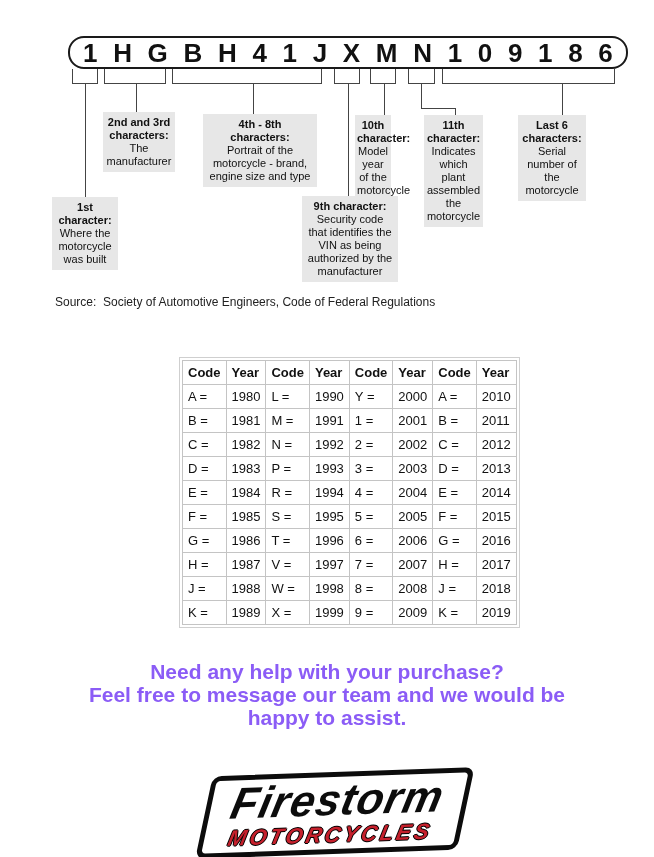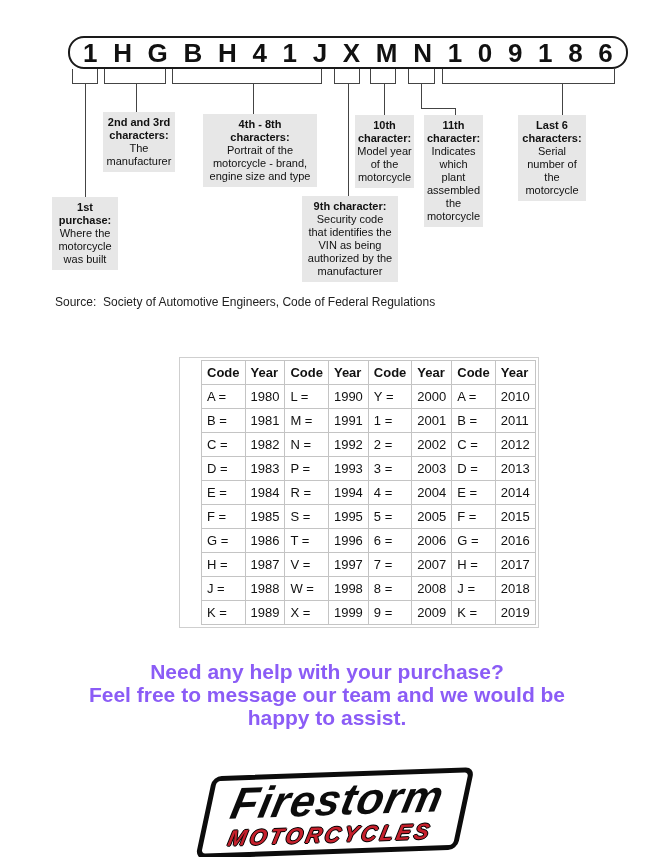--- a/index.html
+++ b/index.html
@@ -41,21 +41,21 @@
   .source-note {
     position:absolute; left:55px; top:295px; font-size:12px; color:#222;
     white-space:pre;
   }
 
   
   .table-wrap {
     position:absolute; left:179px; top:357px;
     border:1px solid #cfcfcf; padding:2px; background:#fff;
   }
-  table { border-collapse:collapse;margin-left:19px; }
+  table { border-collapse:collapse; }
   th, td {
     border:1px solid #c4c4c4; font-size:13px; text-align:left;
     padding:4px 5px; height:24px; background:#fff; color:#111;
     min-width:33px;
   }
   th { font-weight:bold; min-width:36px; }
 
   .help-text {
     position:absolute; left:0; top:660px; width:654px;
     text-align:center; font-size:21px; line-height:23px; font-weight:bold;
@@ -116,21 +116,21 @@
   <div class="vline" style="left:253px;top:84px;height:30px;"></div>
   <div class="vline" style="left:348px;top:84px;height:112px;"></div>
   <div class="vline" style="left:384px;top:84px;height:31px;"></div>
   <div class="vline" style="left:421px;top:84px;height:24px;"></div>
   <div class="hline" style="left:421px;top:108px;width:35px;"></div>
   <div class="vline" style="left:455px;top:108px;height:8px;"></div>
   <div class="vline" style="left:562px;top:84px;height:31px;"></div>
 
   <div class="callout" style="left:52px;top:197px;width:66px;">
     <div class="callout-title">1st
-purchase:</div>
+character:</div>
     <div class="callout-body">Where the
 motorcycle
 was built</div>
   </div>
   <div class="callout" style="left:103px;top:112px;width:72px;">
     <div class="callout-title">2nd and 3rd
 characters:</div>
     <div class="callout-body">The
 manufacturer</div>
   </div>
@@ -142,21 +142,21 @@
 engine size and type</div>
   </div>
   <div class="callout" style="left:302px;top:196px;width:96px;">
     <div class="callout-title">9th character:</div>
     <div class="callout-body">Security code
 that identifies the
 VIN as being
 authorized by the
 manufacturer</div>
   </div>
-  <div class="callout" style="left:355px;top:115px;width:59px;">
+  <div class="callout" style="left:355px;top:115px;width:36px;">
     <div class="callout-title">10th
 character:</div>
     <div class="callout-body">Model year
 of the
 motorcycle</div>
   </div>
   <div class="callout" style="left:424px;top:115px;width:59px;">
     <div class="callout-title">11th
 character:</div>
     <div class="callout-body">Indicates

